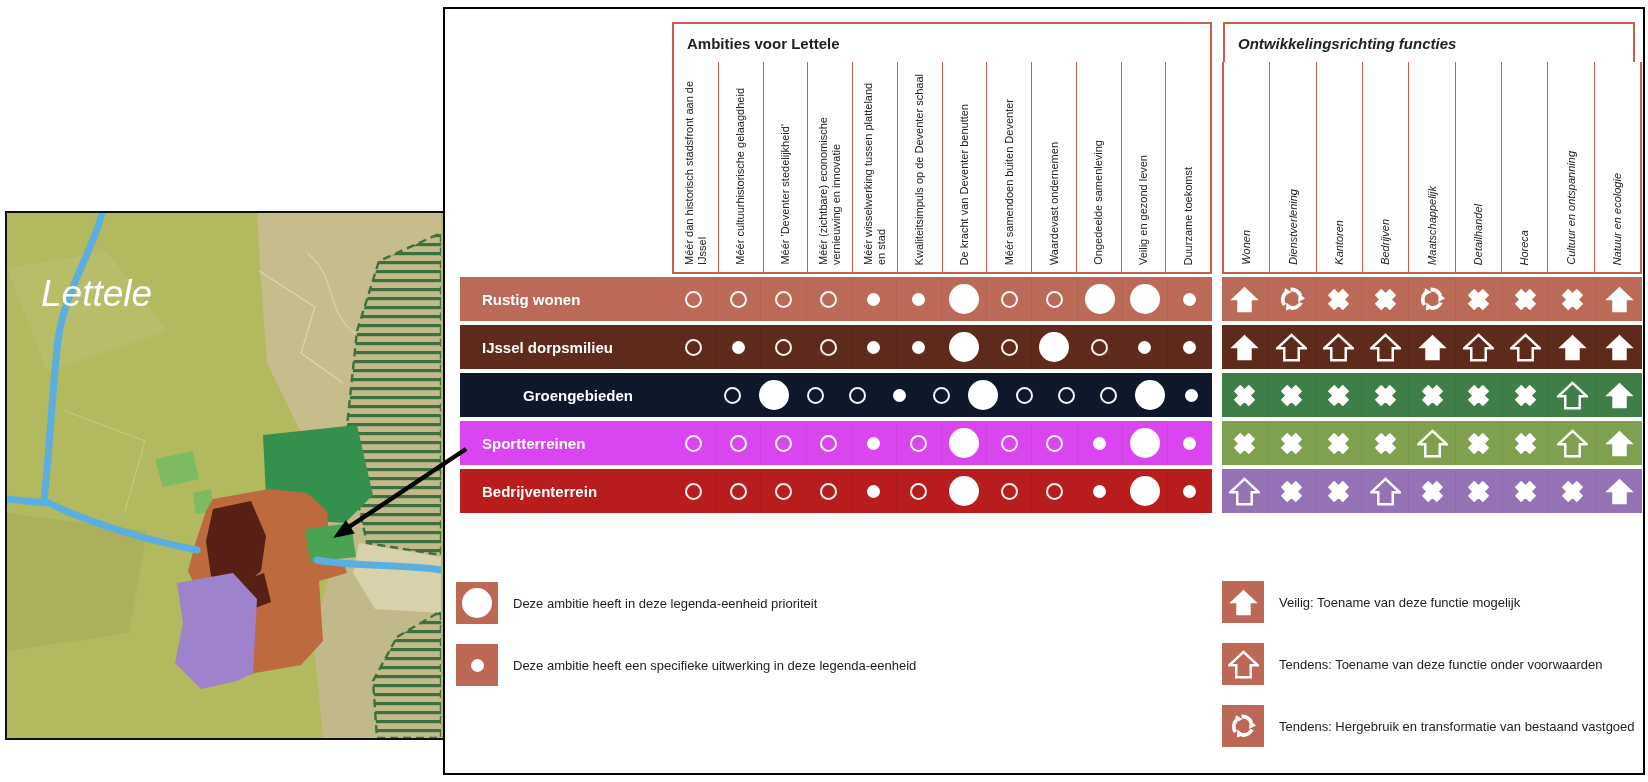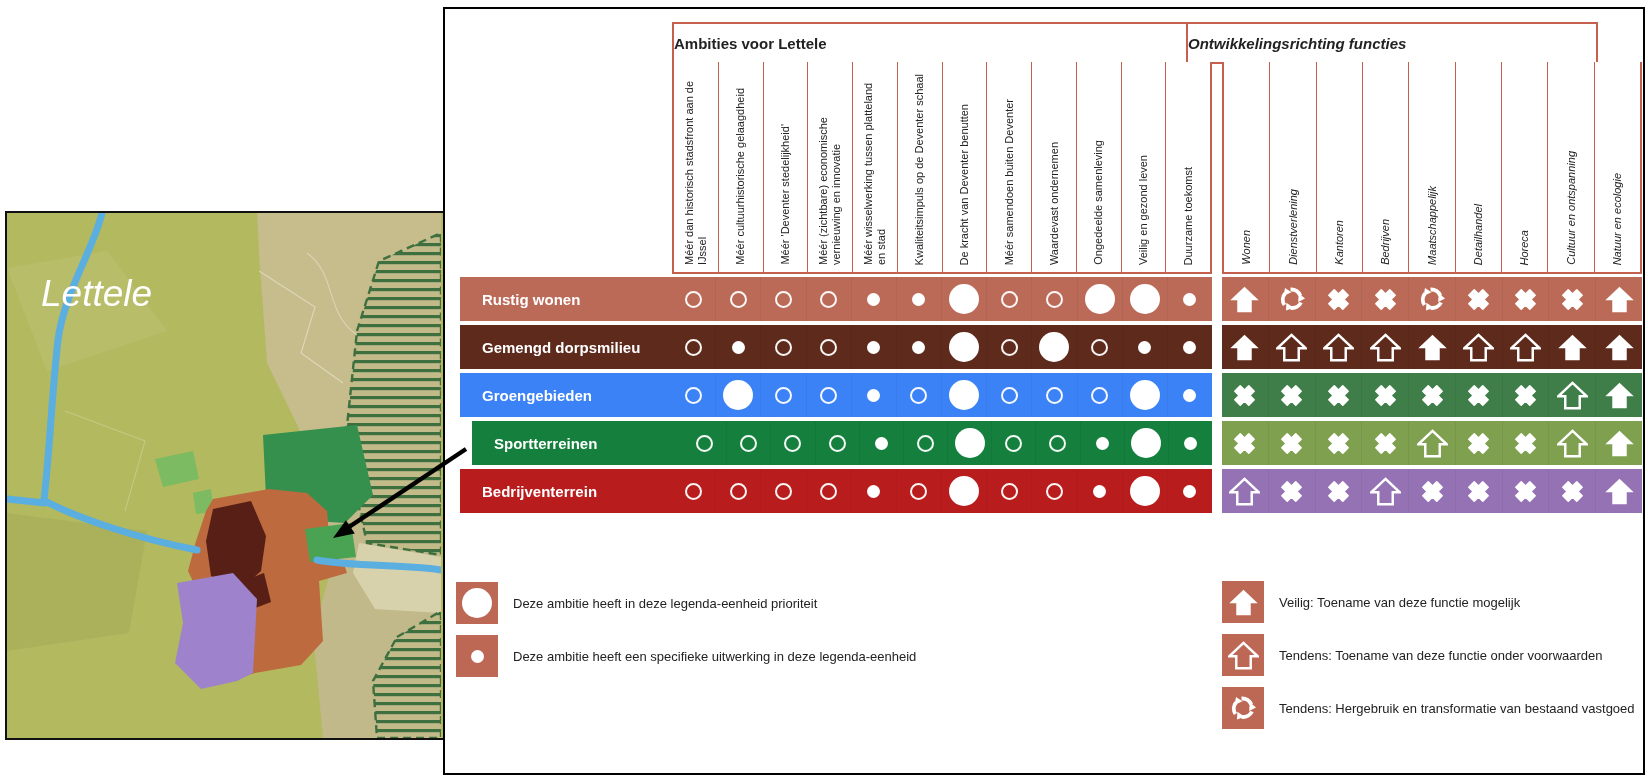--- a/index.html
+++ b/index.html
@@ -3,24 +3,24 @@
 <meta charset="utf-8">
 <style>
   html,body{margin:0;padding:0;background:#fff;}
   body{width:1648px;height:782px;position:relative;overflow:hidden;
        font-family:"Liberation Sans", sans-serif;color:#1a1a1a;}
 
   
   #table-panel{position:absolute;left:443px;top:7px;width:1202px;height:768px;
                border:2px solid #000;background:#fff;box-sizing:border-box;}
   .title-box{position:absolute;border:2px solid #c4604d;box-sizing:border-box;
-             display:flex;align-items:center;
+             display:flex;align-items:center;padding-left:13px;
              font-size:15px;font-weight:bold;color:#222;background:#fff;}
   #amb-title{left:227px;top:13px;width:540px;height:42px;}
-  #func-title{left:741px;top:13px;width:412px;height:42px;font-style:italic;}
+  #func-title{left:778px;top:13px;width:412px;height:42px;font-style:italic;}
   .col-headers{position:absolute;top:53px;height:212px;display:flex;
                border:2px solid #c4604d;border-top:none;box-sizing:border-box;background:#fff;}
   #amb-cols{left:227px;width:540px;}
   #func-cols{left:777px;width:420px;}
   .col-head{flex:1;display:flex;align-items:flex-end;justify-content:center;
             padding-bottom:7px;box-sizing:border-box;overflow:hidden;}
   .col-head + .col-head{border-left:1.5px solid #c4604d;}
   .rot-label{writing-mode:vertical-rl;transform:rotate(180deg);
              font-size:11px;line-height:1.15;max-height:196px;color:#222;}
   .rot-label.it{font-style:italic;}
@@ -33,21 +33,21 @@
   .cell{flex:1;display:flex;align-items:center;justify-content:center;}
   .amb-band .cell + .cell{border-left:1px solid rgba(0,0,0,0.05);}
   .func-band .cell + .cell{border-left:1px solid rgba(0,0,0,0.05);}
 
   .dot{border-radius:50%;display:block;}
   .dot-large{width:30px;height:30px;background:#fff;}
   .dot-small{width:13px;height:13px;background:#fff;}
   .dot-open{width:13px;height:13px;border:2px solid rgba(255,255,255,0.95);background:transparent;}
 
   
-  .legend{position:absolute;display:flex;flex-direction:column;gap:11px;}
+  .legend{position:absolute;display:flex;flex-direction:column;gap:20px;}
   #legend-ambitions{left:11px;top:573px;}
   #legend-functions{left:777px;top:572px;}
   .legend-row{display:flex;align-items:center;gap:15px;}
   .legend-box{width:42px;height:42px;display:flex;align-items:center;justify-content:center;flex:0 0 42px;}
   .legend-text{font-size:13px;color:#222;}
 
   
   #map-panel{position:absolute;left:5px;top:211px;width:484px;height:529px;
              border:2px solid #111;box-sizing:border-box;overflow:hidden;background:#b3b95f;}
   #map-panel svg{display:block;}
@@ -211,59 +211,59 @@
           <span class="dot dot-large"></span>
         </div>
         <div class="cell">
           <span class="dot dot-large"></span>
         </div>
         <div class="cell">
           <span class="dot dot-small"></span>
         </div>
       </div>
       <div class="band amb-band" style="background: rgb(94, 42, 28);">
-        <div class="row-label">Gemengd dorpsmilieu</div>
-        <div class="cell">
-          <span class="dot dot-open"></span>
-        </div>
-        <div class="cell">
-          <span class="dot dot-small"></span>
-        </div>
-        <div class="cell">
-          <span class="dot dot-open"></span>
-        </div>
-        <div class="cell">
-          <span class="dot dot-open"></span>
-        </div>
-        <div class="cell">
-          <span class="dot dot-small"></span>
-        </div>
-        <div class="cell">
-          <span class="dot dot-small"></span>
-        </div>
-        <div class="cell">
-          <span class="dot dot-large"></span>
-        </div>
-        <div class="cell">
-          <span class="dot dot-open"></span>
-        </div>
-        <div class="cell">
-          <span class="dot dot-large"></span>
-        </div>
-        <div class="cell">
-          <span class="dot dot-open"></span>
-        </div>
-        <div class="cell">
-          <span class="dot dot-small"></span>
-        </div>
-        <div class="cell">
-          <span class="dot dot-small"></span>
-        </div>
-      </div>
-      <div class="band amb-band" style="background: #3b82f6;">
+        <div class="row-label">IJssel dorpsmilieu</div>
+        <div class="cell">
+          <span class="dot dot-open"></span>
+        </div>
+        <div class="cell">
+          <span class="dot dot-small"></span>
+        </div>
+        <div class="cell">
+          <span class="dot dot-open"></span>
+        </div>
+        <div class="cell">
+          <span class="dot dot-open"></span>
+        </div>
+        <div class="cell">
+          <span class="dot dot-small"></span>
+        </div>
+        <div class="cell">
+          <span class="dot dot-small"></span>
+        </div>
+        <div class="cell">
+          <span class="dot dot-large"></span>
+        </div>
+        <div class="cell">
+          <span class="dot dot-open"></span>
+        </div>
+        <div class="cell">
+          <span class="dot dot-large"></span>
+        </div>
+        <div class="cell">
+          <span class="dot dot-open"></span>
+        </div>
+        <div class="cell">
+          <span class="dot dot-small"></span>
+        </div>
+        <div class="cell">
+          <span class="dot dot-small"></span>
+        </div>
+      </div>
+      <div class="band amb-band" style="background: #0f172a; padding-left: 41px;">
         <div class="row-label">Groengebieden</div>
         <div class="cell">
           <span class="dot dot-open"></span>
         </div>
         <div class="cell">
           <span class="dot dot-large"></span>
         </div>
         <div class="cell">
           <span class="dot dot-open"></span>
         </div>
@@ -288,21 +288,21 @@
         <div class="cell">
           <span class="dot dot-open"></span>
         </div>
         <div class="cell">
           <span class="dot dot-large"></span>
         </div>
         <div class="cell">
           <span class="dot dot-small"></span>
         </div>
       </div>
-      <div class="band amb-band" style="background: #15803d; margin-left: 12px;">
+      <div class="band amb-band" style="background: #d946ef;">
         <div class="row-label">Sportterreinen</div>
         <div class="cell">
           <span class="dot dot-open"></span>
         </div>
         <div class="cell">
           <span class="dot dot-open"></span>
         </div>
         <div class="cell">
           <span class="dot dot-open"></span>
         </div>

